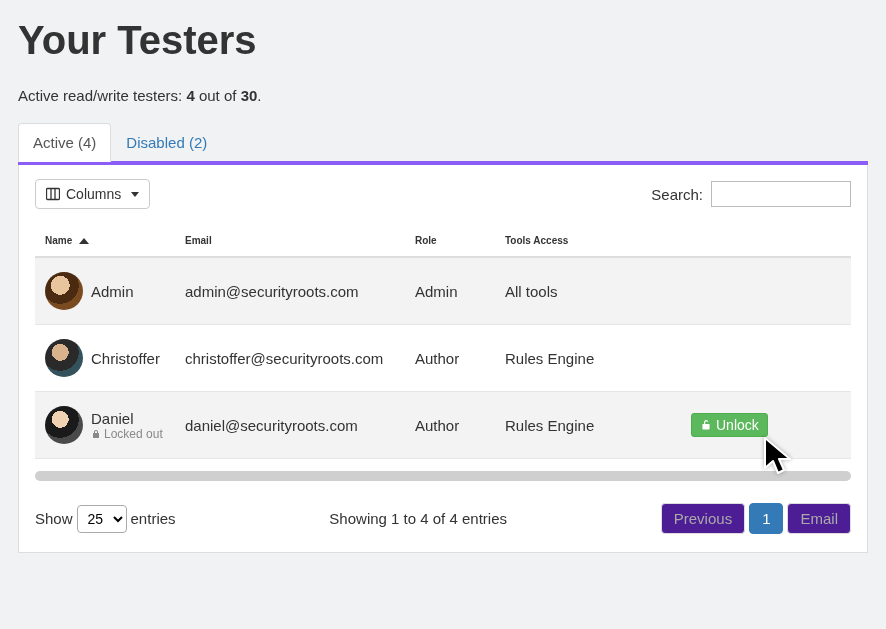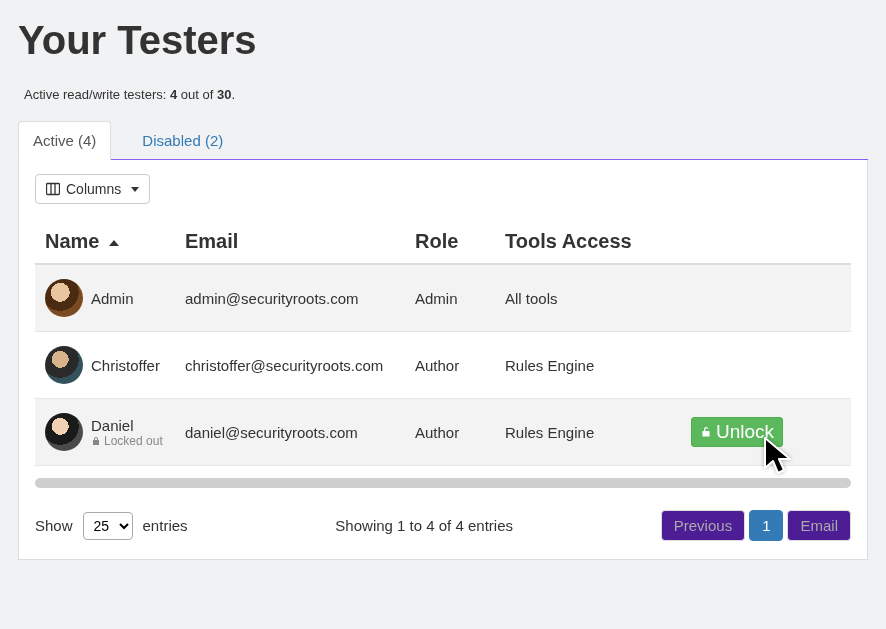--- a/index.html
+++ b/index.html
@@ -10,31 +10,30 @@
       padding: 12px 18px 30px 18px;
       font-size: 14px;
     }
     h1 {
       font-size: 40px;
       font-weight: 700;
       margin: 6px 0 24px 0;
       color: #333;
     }
     .subtext {
-      font-size: 13px;
+      font-size: 15px;
       color: #333;
       margin-bottom: 18px;
-      margin-left: 6px;
     }
     .subtext .bold { font-weight: 700; }
     
     .tabs {
-      border-bottom: 1px solid #8b5cf6;
-      display: flex;
-      gap: 16px;
+      border-bottom: 4px solid #8b5cf6;
+      display: flex;
+      gap: 0;
     }
     .tab {
       padding: 10px 14px;
       font-size: 15px;
       border: 1px solid transparent;
       border-top-left-radius: 4px;
       border-top-right-radius: 4px;
       cursor: pointer;
       position: relative;
       bottom: -1px;
@@ -100,21 +99,21 @@
     
     table {
       width: 100%;
       border-collapse: collapse;
     }
     thead th {
       text-align: left;
       padding: 10px 10px;
       border-bottom: 2px solid #ddd;
       font-weight: 700;
-      font-size: 20px;
+      font-size: 10px;
     }
     thead th.sort {
       cursor: pointer;
     }
     .sort-arrow {
       display:inline-block;
       width:0;height:0;
       border-left:5px solid transparent;
       border-right:5px solid transparent;
       border-bottom:6px solid #333;
@@ -157,21 +156,21 @@
     .av1{ background: radial-gradient(circle at 40% 35%, #e8c59c 0 28%, #4a2a10 28% 55%, #7a4b20 55% 100%);}
     .av2{ background: radial-gradient(circle at 40% 35%, #d9b38c 0 25%, #2a2a2a 25% 55%, #33525c 55% 100%);}
     .av3{ background: radial-gradient(circle at 40% 35%, #f0d2b3 0 25%, #1a1a1a 25% 55%, #4a4a4a 55% 100%);}
     .av4{ background: radial-gradient(circle at 40% 35%, #f2d2a9 0 25%, #c95a5a 25% 55%, #e08aa0 55% 100%);}
 
     .unlock-btn {
       background: #5cb85c;
       color: #fff;
       border: 1px solid #4cae4c;
       padding: 3px 8px;
-      font-size: 19px;
+      font-size: 14px;
       border-radius: 3px;
       cursor: pointer;
       display: inline-flex;
       align-items: center;
       gap: 4px;
     }
     .unlock-btn svg { display:block; }
 
     
     .scroll-track {
@@ -182,21 +181,21 @@
     }
 
     
     .footer {
       display: flex;
       align-items: center;
       justify-content: space-between;
       margin-top: 22px;
       font-size: 15px;
     }
-    .length-wrap { display:flex; align-items:center; gap:10px; }
+    .length-wrap { display:flex; align-items:center; gap:4px; }
     .length-select {
       border: 1px solid #aaa;
       border-radius: 4px;
       padding: 4px 6px;
       font-size: 14px;
       background: #fff;
     }
     .paginate {
       display: flex;
       gap: 4px;
@@ -254,20 +253,24 @@
           <svg width="14" height="14" viewBox="0 0 14 14">
               <rect x="0.5" y="1.5" width="13" height="11" rx="1" fill="none" stroke="#333" stroke-width="1.3"></rect>
               <line x1="5" y1="1.5" x2="5" y2="12.5" stroke="#333" stroke-width="1.3"></line>
               <line x1="9" y1="1.5" x2="9" y2="12.5" stroke="#333" stroke-width="1.3"></line>
             </svg>
         </span>
         <span>Columns</span>
         <span class="caret-down"></span>
       </button>
 
+      <div class="search-wrap">
+        <span>Search:</span>
+        <input type="text" class="search-input" style="">
+      </div>
     </div>
 
     <table>
       <thead>
         <tr>
           <th class="sort" style="width:140px;">
             <span>Name</span>
             <span class="sort-arrow"></span>
           </th>
           <th style="width:230px;">Email</th>

